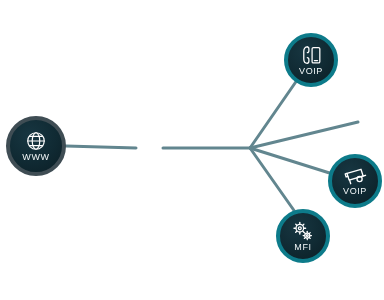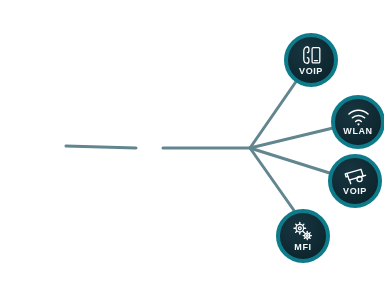--- a/index.html
+++ b/index.html
@@ -37,68 +37,69 @@
     z-index: 2;
   }
   .node .ico {
     display: block;
     line-height: 0;
     margin-bottom: 1px;
   }
   .node .lbl {
     font-size: 9px;
     letter-spacing: 0.6px;
-    font-weight: 700;
+    font-weight: 400;
     color: #f2f7f8;
     text-align: center;
     line-height: 1;
     white-space: nowrap;
   }
 </style>
 </head>
 <body>
 
 <div id="canvas" style="width: 384px; height: 300px; background: rgb(255, 255, 255);">
 
   <svg id="wires" viewBox="0 0 384 300" width="384" height="300" aria-hidden="true">
       <line x1="66" y1="146" x2="136" y2="148" stroke="#62868f" stroke-width="3" stroke-linecap="round"></line>
       <line x1="163" y1="148" x2="250" y2="148" stroke="#62868f" stroke-width="3" stroke-linecap="round"></line>
       <line x1="250" y1="148" x2="311" y2="60" stroke="#62868f" stroke-width="3" stroke-linecap="round"></line>
       <line x1="250" y1="148" x2="358" y2="122" stroke="#62868f" stroke-width="3" stroke-linecap="round"></line>
       <line x1="250" y1="148" x2="355" y2="181" stroke="#62868f" stroke-width="3" stroke-linecap="round"></line>
       <line x1="250" y1="148" x2="312" y2="236" stroke="#62868f" stroke-width="3" stroke-linecap="round"></line>
     </svg>
 
+  <div class="node" style="width: 60px; height: 60px; left: 6px; top: 116px; border: 4px solid rgb(63, 77, 84);">
+    <span class="ico">
+      <svg width="22" height="22" viewBox="0 0 24 24" fill="none" stroke="#ffffff" stroke-width="1.3" stroke-linecap="round">
+        <circle cx="12" cy="12" r="9"></circle>
+        <ellipse cx="12" cy="12" rx="4.1" ry="9"></ellipse>
+        <line x1="3" y1="12" x2="21" y2="12"></line>
+        <line x1="4.6" y1="6.9" x2="19.4" y2="6.9"></line>
+        <line x1="4.6" y1="17.1" x2="19.4" y2="17.1"></line>
+      </svg>
+    </span>
+    <span class="lbl">WWW</span>
+  </div>
 
 
 
   <div class="node" style="width: 54px; height: 54px; left: 284px; top: 33px; border: 4px solid rgb(13, 123, 138);">
     <span class="ico">
       <svg width="22" height="21" viewBox="0 0 26 25" fill="none" stroke="#ffffff" stroke-width="1.5" stroke-linecap="round" stroke-linejoin="round">
         <path d="M8.6 2.3c-2.6 0-4.2 2-4.2 5.1v9.3c0 3.1 1.6 5.1 4.2 5.1"></path>
         <path d="M8.6 2.3c1.1 0 1.9 1 1.9 2.6v1.5c0 1.5-.8 2.6-1.9 2.6"></path>
         <path d="M8.6 14.9c1.1 0 1.9 1 1.9 2.6v1.5c0 1.5-.8 2.6-1.9 2.6"></path>
         <rect x="14.3" y="3" width="9.2" height="18.4" rx="1.6"></rect>
         <line x1="17" y1="18.6" x2="20.8" y2="18.6"></line>
       </svg>
     </span>
     <span class="lbl">VOIP</span>
   </div>
 
-  <div class="node" style="width: 54px; height: 54px; left: 331px; top: 95px; border: 4px solid rgb(13, 123, 138);">
-    <span class="ico">
-      <svg width="23" height="18" viewBox="0 0 26 20" fill="none" stroke="#ffffff" stroke-width="1.7" stroke-linecap="round">
-        <path d="M2.2 6.6a16 16 0 0 1 21.6 0"></path>
-        <path d="M6.1 10.9a10.3 10.3 0 0 1 13.8 0"></path>
-        <path d="M9.8 15.1a5 5 0 0 1 6.4 0"></path>
-        <circle cx="13" cy="18.3" r="1.25" fill="#ffffff" stroke="none"></circle>
-      </svg>
-    </span>
-    <span class="lbl">WLAN</span>
-  </div>
 
   <div class="node" style="width: 54px; height: 54px; left: 328px; top: 154px; border: 4px solid rgb(13, 123, 138);">
     <span class="ico">
       <svg width="23" height="20" viewBox="0 0 26 22" fill="none" stroke="#ffffff" stroke-width="1.5" stroke-linecap="round" stroke-linejoin="round">
         <path d="M3.4 8.1 19.2 3.4l2.4 7.6-15.8 4.7z"></path>
         <path d="M6.3 15.5l1.3 4.2"></path>
         <path d="M3.4 8.1 1.4 8.7l1 3.4 2-.6"></path>
         <circle cx="17.6" cy="14.4" r="2.9"></circle>
         <line x1="21.6" y1="11" x2="24.4" y2="10.2"></line>
       </svg>

